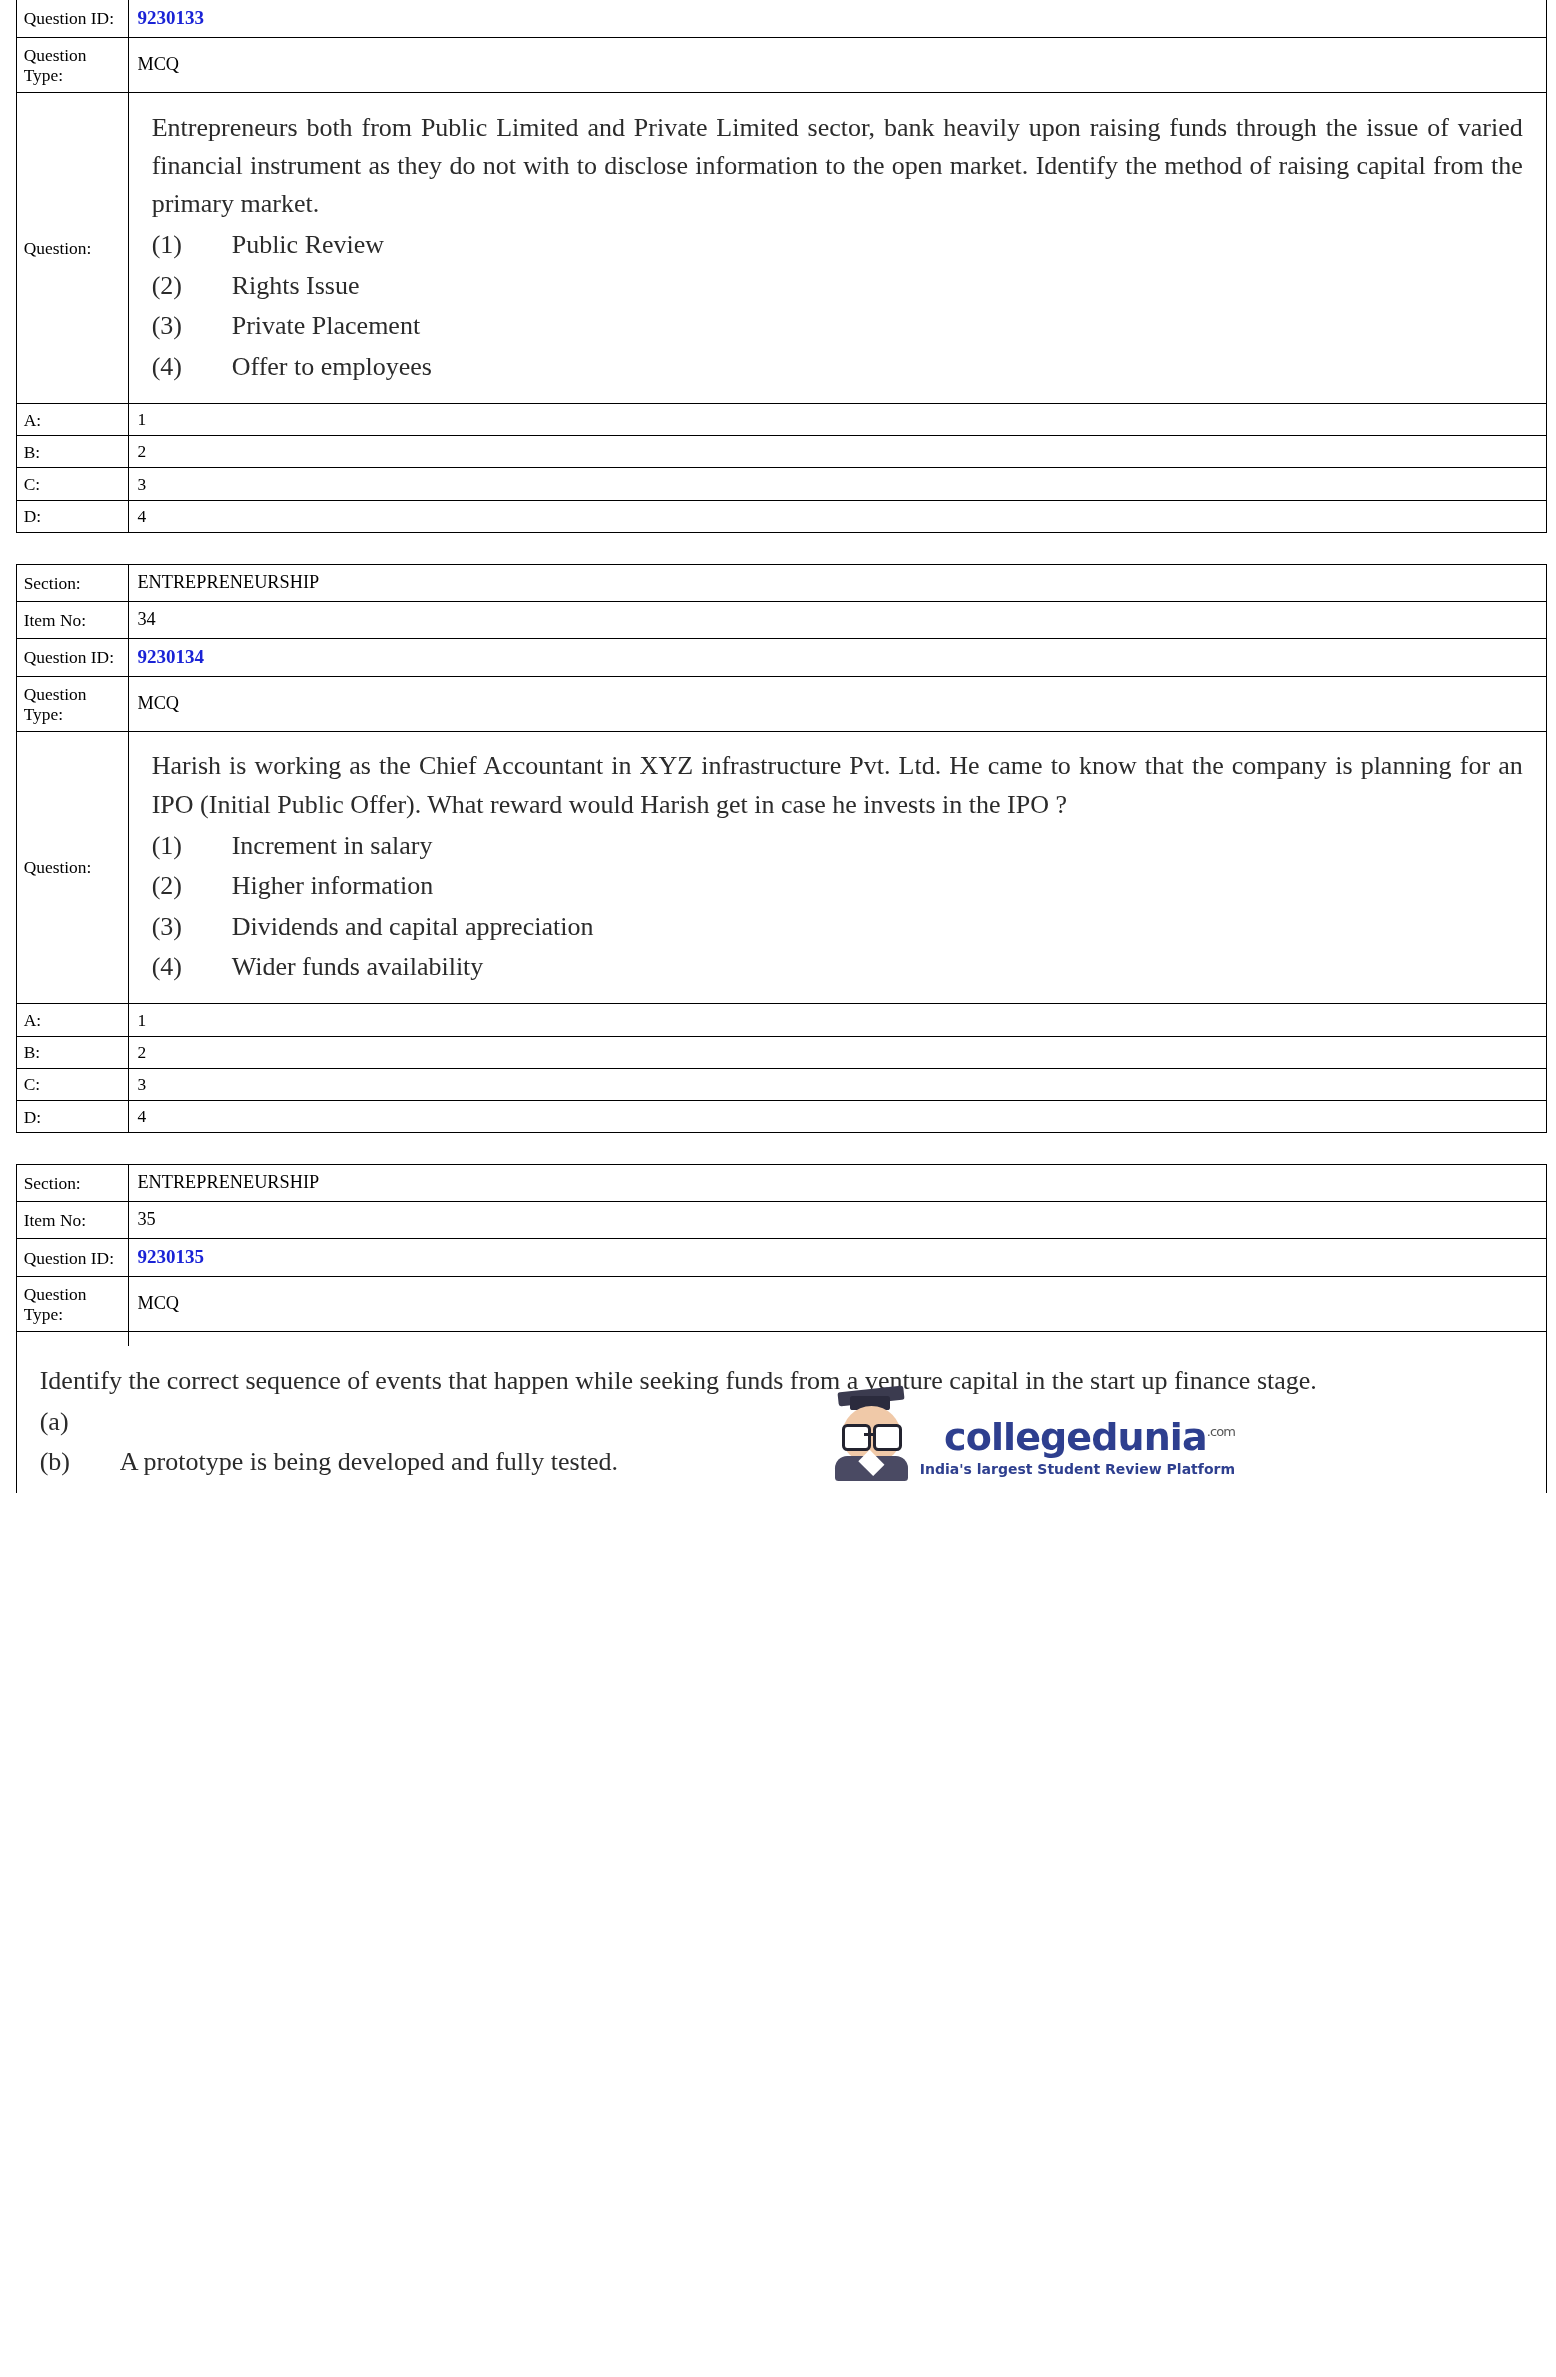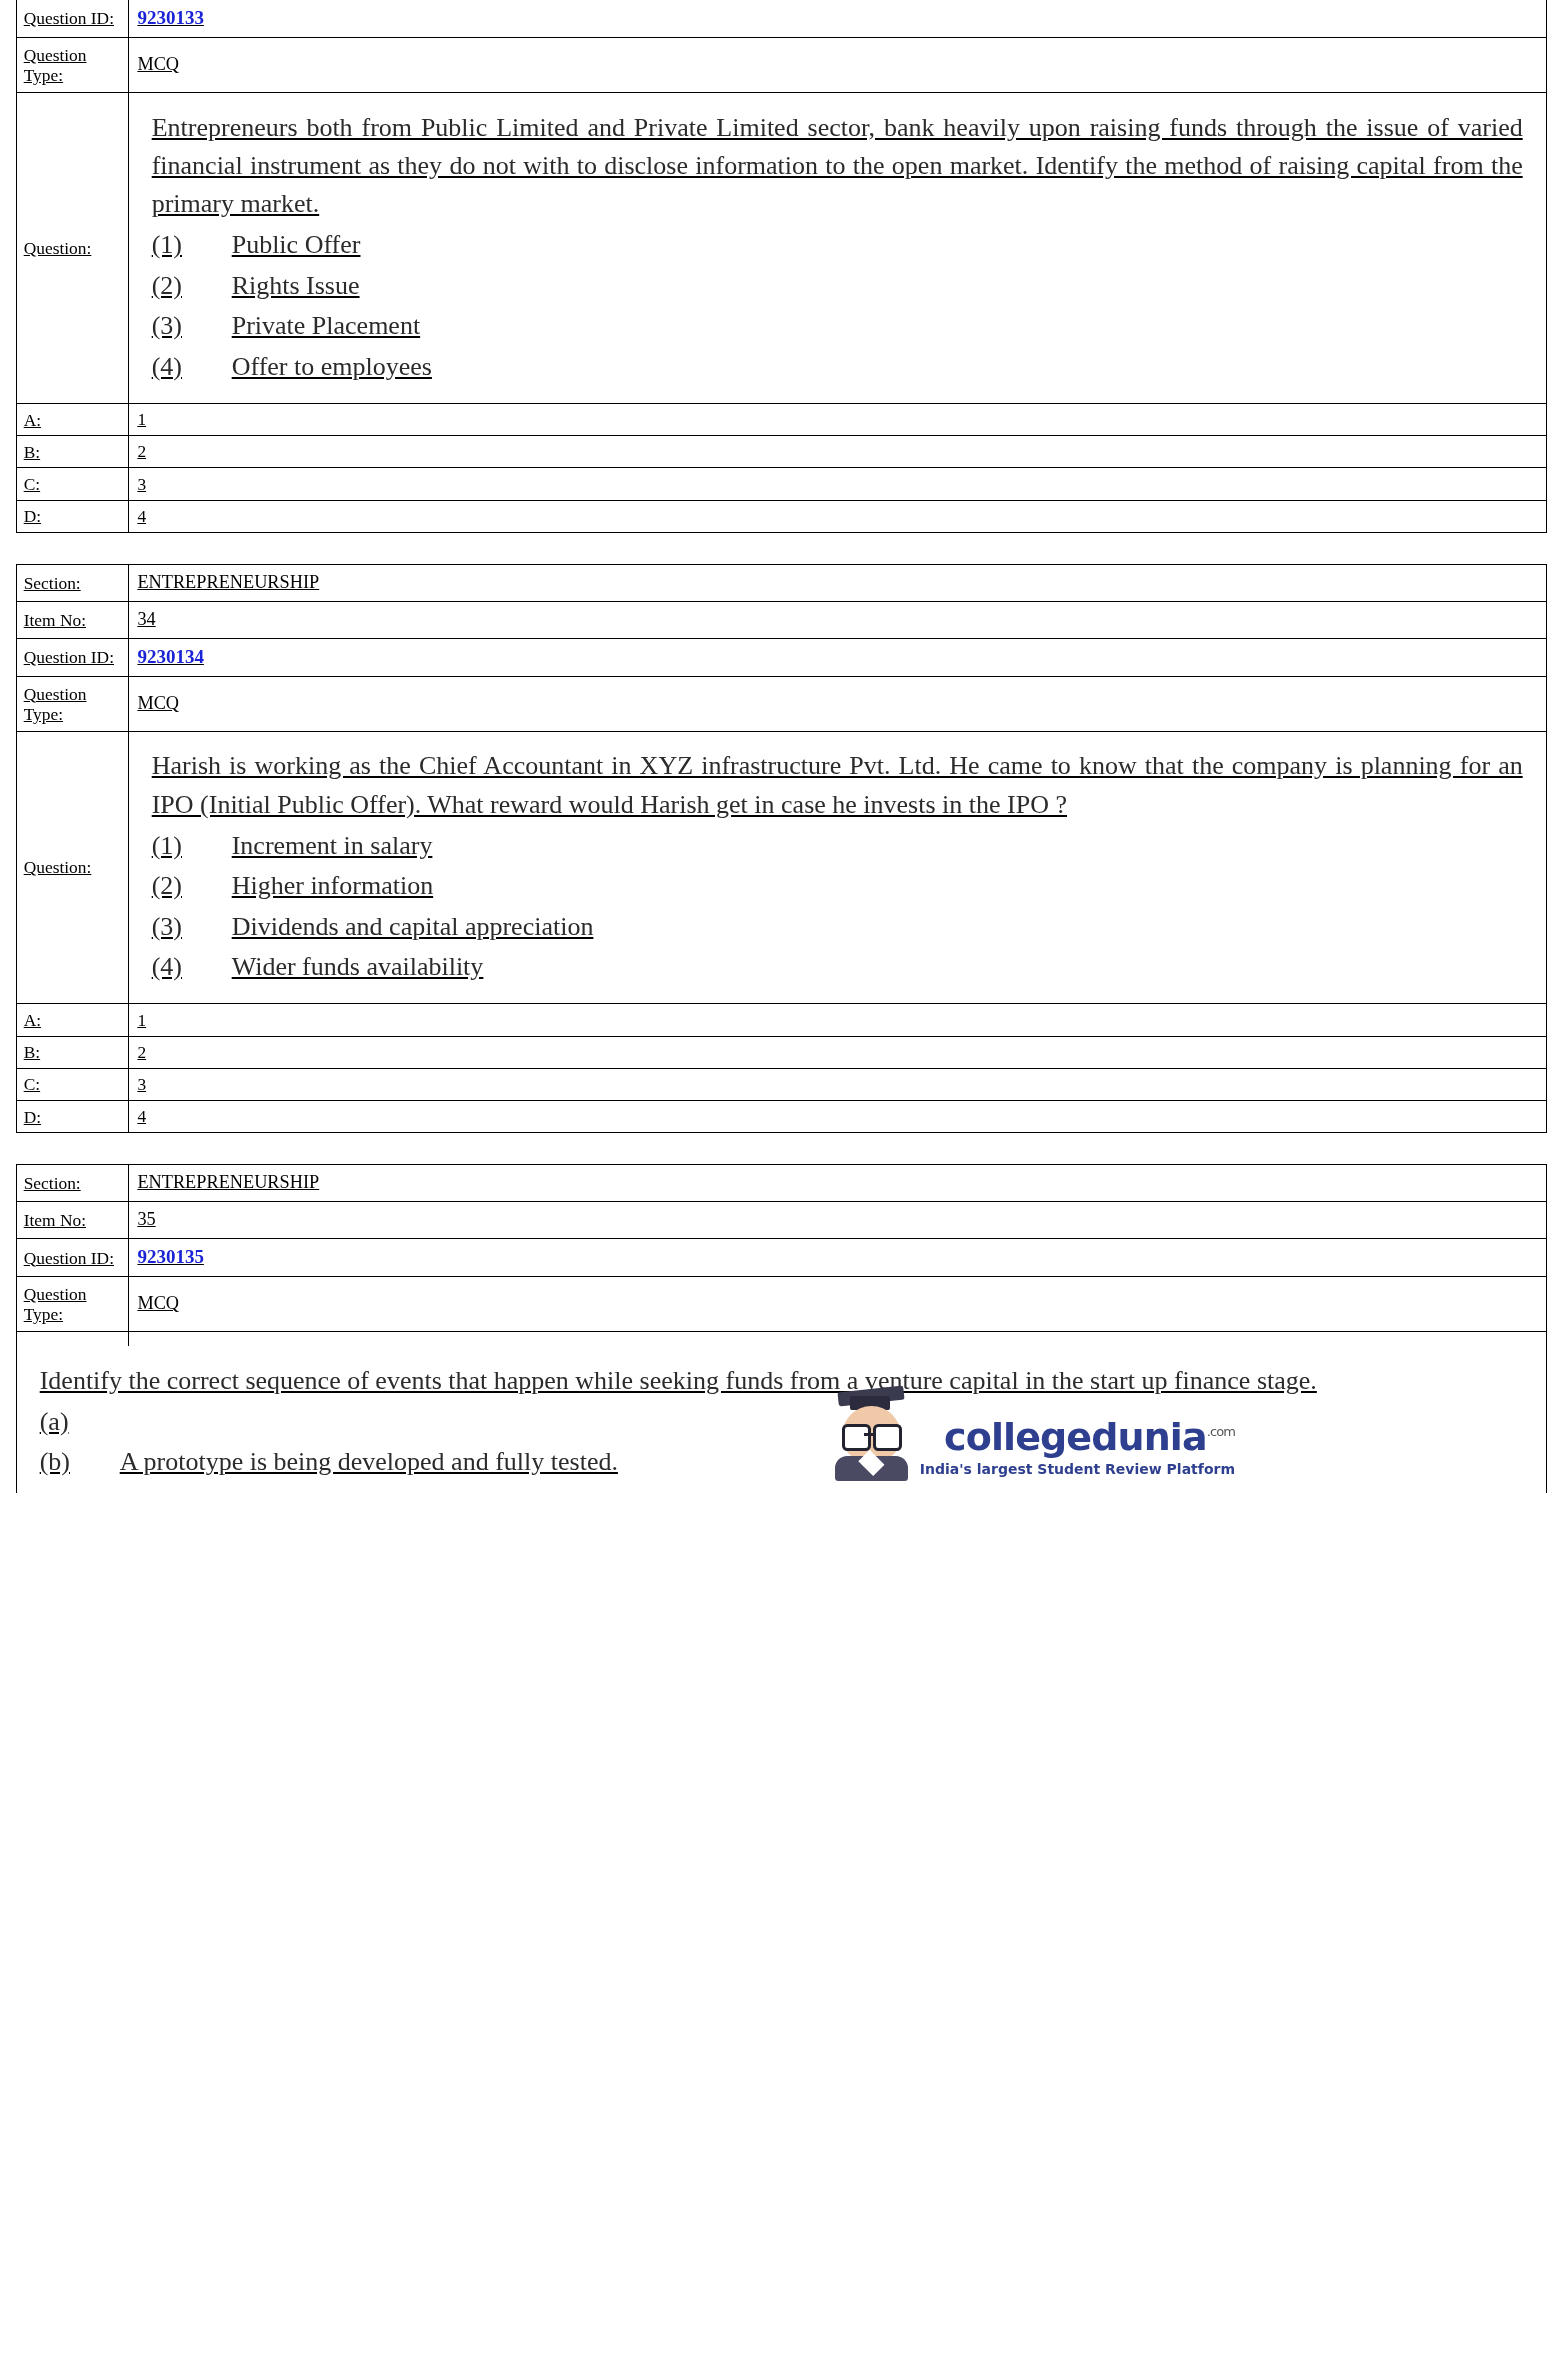--- a/index.html
+++ b/index.html
@@ -10,21 +10,20 @@
   body {
     width: 1557px;
     font-family: "Liberation Serif", serif;
     color: #000000;
   }
   .page {
     width: 1258px;
     box-sizing: border-box;
     padding: 0 15.7px 0 15.7px;
     position: relative;
-    text-decoration: underline;
   }
   .qblock {
     width: 1531px;
     border: 1.7px solid #000;
     border-bottom: none;
     box-sizing: border-box;
     margin-bottom: 31px;
     background: #fff;
   }
   .qblock.cut-top {
@@ -227,21 +226,21 @@
     <div class="row">
       <div class="lab two-line">Question Type:</div>
       <div class="val">MCQ</div>
     </div>
     <div class="row">
       <div class="lab lab-question">Question:</div>
       <div class="qbody">
         <p>Entrepreneurs both from Public Limited and Private Limited sector, bank heavily upon raising funds through the issue of varied financial instrument as they do not with to disclose information to the open market.  Identify the method of raising capital from the primary market.</p>
         <div class="opt">
           <span class="num">(1)</span>
-          <span class="txt">Public Offer</span>
+          <span class="txt">Public Review</span>
         </div>
         <div class="opt">
           <span class="num">(2)</span>
           <span class="txt">Rights Issue</span>
         </div>
         <div class="opt">
           <span class="num">(3)</span>
           <span class="txt">Private Placement</span>
         </div>
         <div class="opt">

